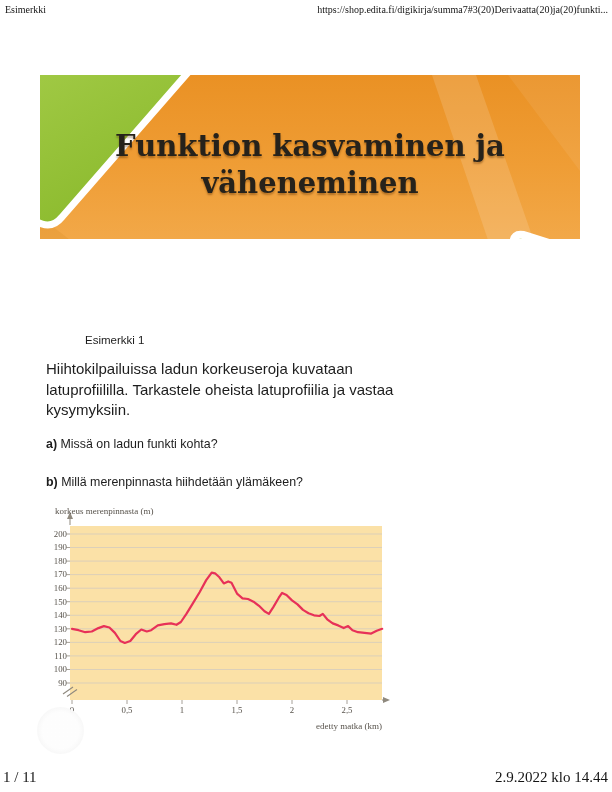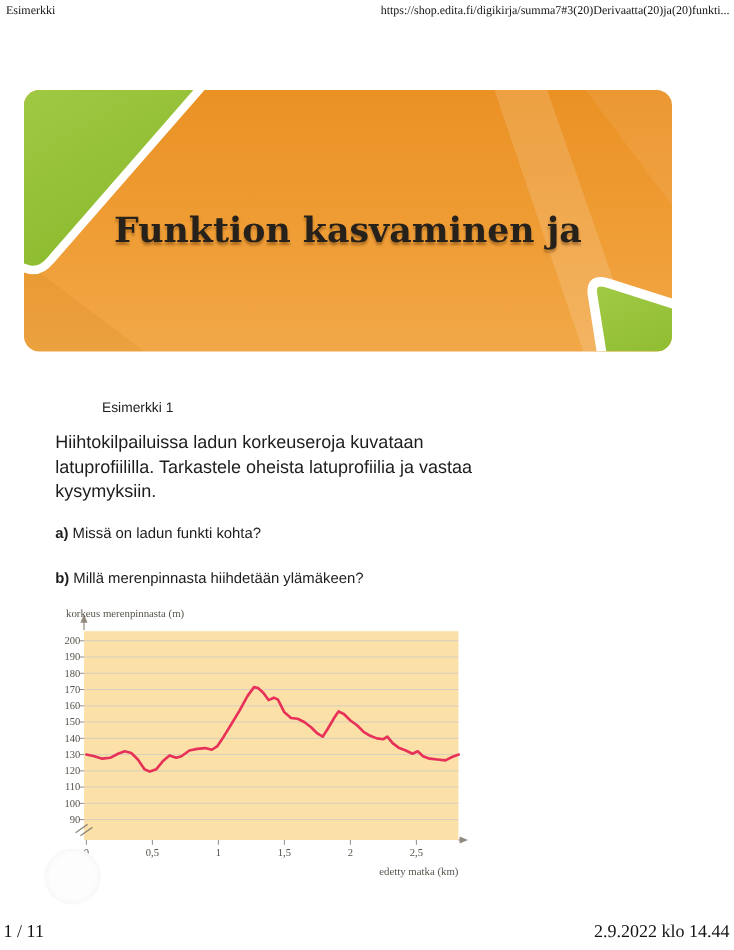--- a/index.html
+++ b/index.html
@@ -8,22 +8,22 @@
 
   
   .pdf-header{position:absolute;top:4px;left:5px;right:4px;display:flex;
               justify-content:space-between;font-family:"Liberation Serif",serif;
               font-size:10px;color:#141414;}
   .pdf-footer{position:absolute;bottom:6px;left:3px;right:4px;display:flex;
               justify-content:space-between;font-family:Liberation Serif, serif;
               font-size:15px;color:#141414;}
 
   
-  .banner{position:absolute;left:20px;top:75px;width:540px;height:218px;overflow:hidden;
-          background:linear-gradient(180deg,#ea9124 0%,#ef9d35 55%,#f2a848 100%);border-radius:13px;}
+  .banner{position:absolute;left:40px;top:75px;width:540px;height:164px;overflow:hidden;
+          background:linear-gradient(180deg,#ea9124 0%,#ef9d35 55%,#f2a848 100%);}
   .banner svg.decor{position:absolute;left:0;top:0;width:540px;height:218px;display:block;}
   .banner-title{position:absolute;left:0;right:0;top:0;bottom:0;display:flex;flex-direction:column;
           align-items:center;justify-content:center;padding-top:16px;text-align:center;
           font-family:"DejaVu Serif",serif;font-weight:bold;font-size:29px;line-height:37px;
           color:#26221b;text-shadow:0 2px 2px rgba(88,44,0,.42);}
 
   
   .example-label{position:absolute;left:53px;top:334px;font-size:11.5px;color:#1d1d1d;margin-left:32px;}
   .para{position:absolute;left:46px;top:359px;width:358px;margin:0;
         font-size:15px;line-height:20.5px;color:#1d1d1d;}
@@ -61,20 +61,21 @@
       <polygon points="392,0 436,0 512,218 466,218" fill="#ffffff" opacity="0.14"></polygon>
       <polygon points="468,0 540,0 540,96" fill="#ffffff" opacity="0.07"></polygon>
       <polygon points="0,142 100,218 0,218" fill="#c97a12" opacity="0.16"></polygon>
 
       <path d="M -12 -14 L 158 -14 L 22 142 Q 13 153 2 149 L -12 144 Z" fill="url(#gGreen)" stroke="#ffffff" stroke-width="7" stroke-linejoin="round"></path>
 
       <path d="M 584 192 L 487 161 Q 471 156 474 172 L 486 248 L 584 248 Z" fill="url(#gGreen)" stroke="#ffffff" stroke-width="8" stroke-linejoin="round"></path>
     </svg>
     <div class="banner-title">
       <div>Funktion kasvaminen ja</div>
+      <div>väheneminen</div>
     </div>
   </div>
 
   <div class="example-label">Esimerkki 1</div>
 
   <p class="para">Hiihtokilpailuissa ladun korkeuseroja kuvataan latuprofiililla. Tarkastele oheista latuprofiilia ja vastaa kysymyksiin.</p>
 
   <p class="q" id="qa"><b>a)</b><span> Missä on ladun funkti kohta?</span></p>
 
   <p class="q" id="qb"><b>b)</b><span> Millä merenpinnasta hiihdetään ylämäkeen?</span></p>

